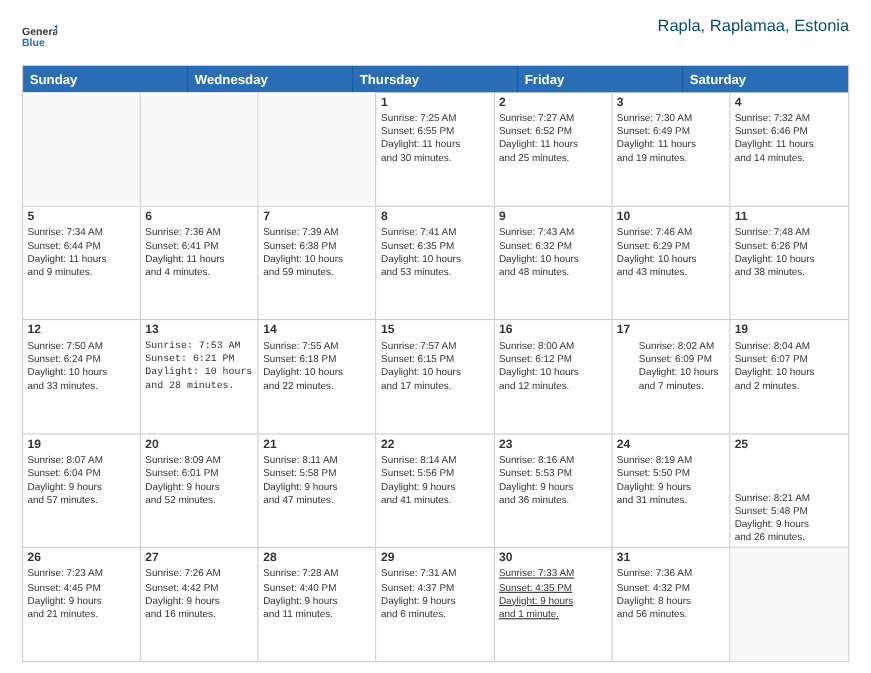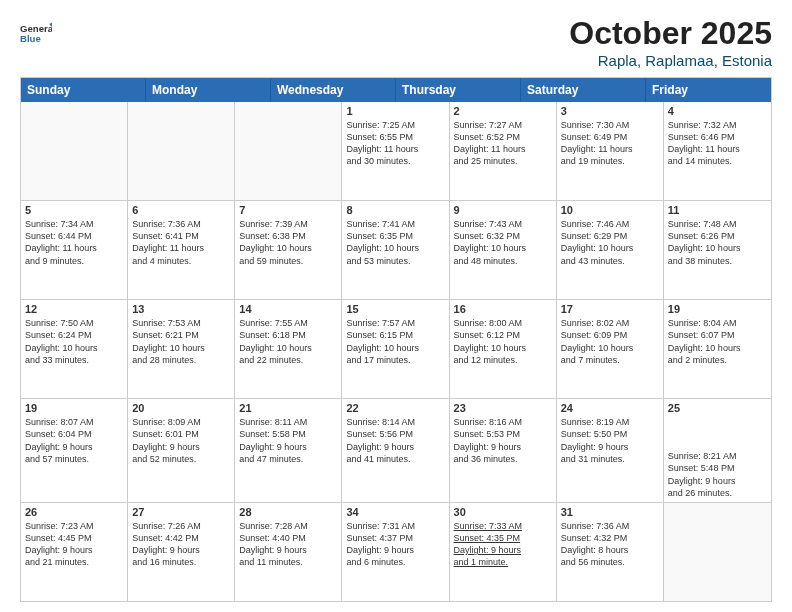--- a/index.html
+++ b/index.html
@@ -41,21 +41,21 @@
       color: #0c4a6e;
     }
     .calendar {
       border: 1px solid #ccc;
       flex: 1;
       display: flex;
       flex-direction: column;
     }
     .cal-header {
       display: grid;
-      grid-template-columns: repeat(6, 1fr);
+      grid-template-columns: repeat(5, 1fr);
       background: #2a6db5;
     }
     .cal-header-cell {
       color: #fff;
       font-size: 12px;
       font-weight: bold;
       padding: 5px 6px;
       border-right: 1px solid #1a5da0;
     }
     .cal-header-cell:last-child { border-right: none; }
@@ -98,33 +98,31 @@
 <div class="page">
   <div class="header">
     <div class="logo">
   <svg width="32" height="36" viewBox="0 0 60 44">
     <text x="0" y="20" font-size="18" font-weight="bold" font-family="Arial" fill="#333">General</text>
     <text x="0" y="38" font-size="18" font-weight="bold" font-family="Arial" fill="#2a6db5">Blue</text>
     <polygon points="55,5 62,1 62,13" fill="#2a6db5"></polygon>
   </svg>
 </div>
     <div class="title-area">
-      <div class="main-title">October 2025</div>
       <div class="subtitle">Rapla, Raplamaa, Estonia</div>
     </div>
   </div>
 
   <div class="calendar">
     <div class="cal-header">
     <div class="cal-header-cell">Sunday</div>
-        <div class="cal-header-cell">Monday</div>
         <div class="cal-header-cell">Wednesday</div>
         <div class="cal-header-cell">Thursday</div>
+        <div class="cal-header-cell">Friday</div>
         <div class="cal-header-cell">Saturday</div>
-        <div class="cal-header-cell">Friday</div>
       </div>
     <div class="cal-body">
     <div class="cal-row">
           <div class="cal-cell empty"></div>
           <div class="cal-cell empty"></div>
           <div class="cal-cell empty"></div>
           <div class="cal-cell">
             <div class="day-num">1</div>
             <div class="cell-text" style="white-space: pre-line;">Sunrise: 7:25 AM
 Sunset: 6:55 PM
@@ -207,21 +205,21 @@
         <div class="cal-row">
           <div class="cal-cell">
             <div class="day-num">12</div>
             <div class="cell-text" style="white-space: pre-line;">Sunrise: 7:50 AM
 Sunset: 6:24 PM
 Daylight: 10 hours
 and 33 minutes.</div>
           </div>
           <div class="cal-cell">
             <div class="day-num">13</div>
-            <div class="cell-text" style="white-space: pre-line;">Sunrise: 7:53 AM
+            <div class="cell-text" style="white-space: pre-line; font-family: Liberation Mono, monospace;">Sunrise: 7:53 AM
 Sunset: 6:21 PM
 Daylight: 10 hours
 and 28 minutes.</div>
           </div>
           <div class="cal-cell">
             <div class="day-num">14</div>
             <div class="cell-text" style="white-space: pre-line;">Sunrise: 7:55 AM
 Sunset: 6:18 PM
 Daylight: 10 hours
 and 22 minutes.</div>
@@ -235,21 +233,21 @@
           </div>
           <div class="cal-cell">
             <div class="day-num">16</div>
             <div class="cell-text" style="white-space: pre-line;">Sunrise: 8:00 AM
 Sunset: 6:12 PM
 Daylight: 10 hours
 and 12 minutes.</div>
           </div>
           <div class="cal-cell">
             <div class="day-num">17</div>
-            <div class="cell-text" style="white-space: pre-line;">Sunrise: 8:02 AM
+            <div class="cell-text" style="white-space: pre-line; margin-left: 20px;">Sunrise: 8:02 AM
 Sunset: 6:09 PM
 Daylight: 10 hours
 and 7 minutes.</div>
           </div>
           <div class="cal-cell">
             <div class="day-num">19</div>
             <div class="cell-text" style="white-space: pre-line;">Sunrise: 8:04 AM
 Sunset: 6:07 PM
 Daylight: 10 hours
 and 2 minutes.</div>
@@ -322,21 +320,21 @@
 and 16 minutes.</div>
           </div>
           <div class="cal-cell">
             <div class="day-num">28</div>
             <div class="cell-text" style="white-space: pre-line;">Sunrise: 7:28 AM
 Sunset: 4:40 PM
 Daylight: 9 hours
 and 11 minutes.</div>
           </div>
           <div class="cal-cell">
-            <div class="day-num">34</div>
+            <div class="day-num">29</div>
             <div class="cell-text" style="white-space: pre-line;">Sunrise: 7:31 AM
 Sunset: 4:37 PM
 Daylight: 9 hours
 and 6 minutes.</div>
           </div>
           <div class="cal-cell">
             <div class="day-num">30</div>
             <div class="cell-text" style="white-space: pre-line; text-decoration: underline;">Sunrise: 7:33 AM
 Sunset: 4:35 PM
 Daylight: 9 hours

